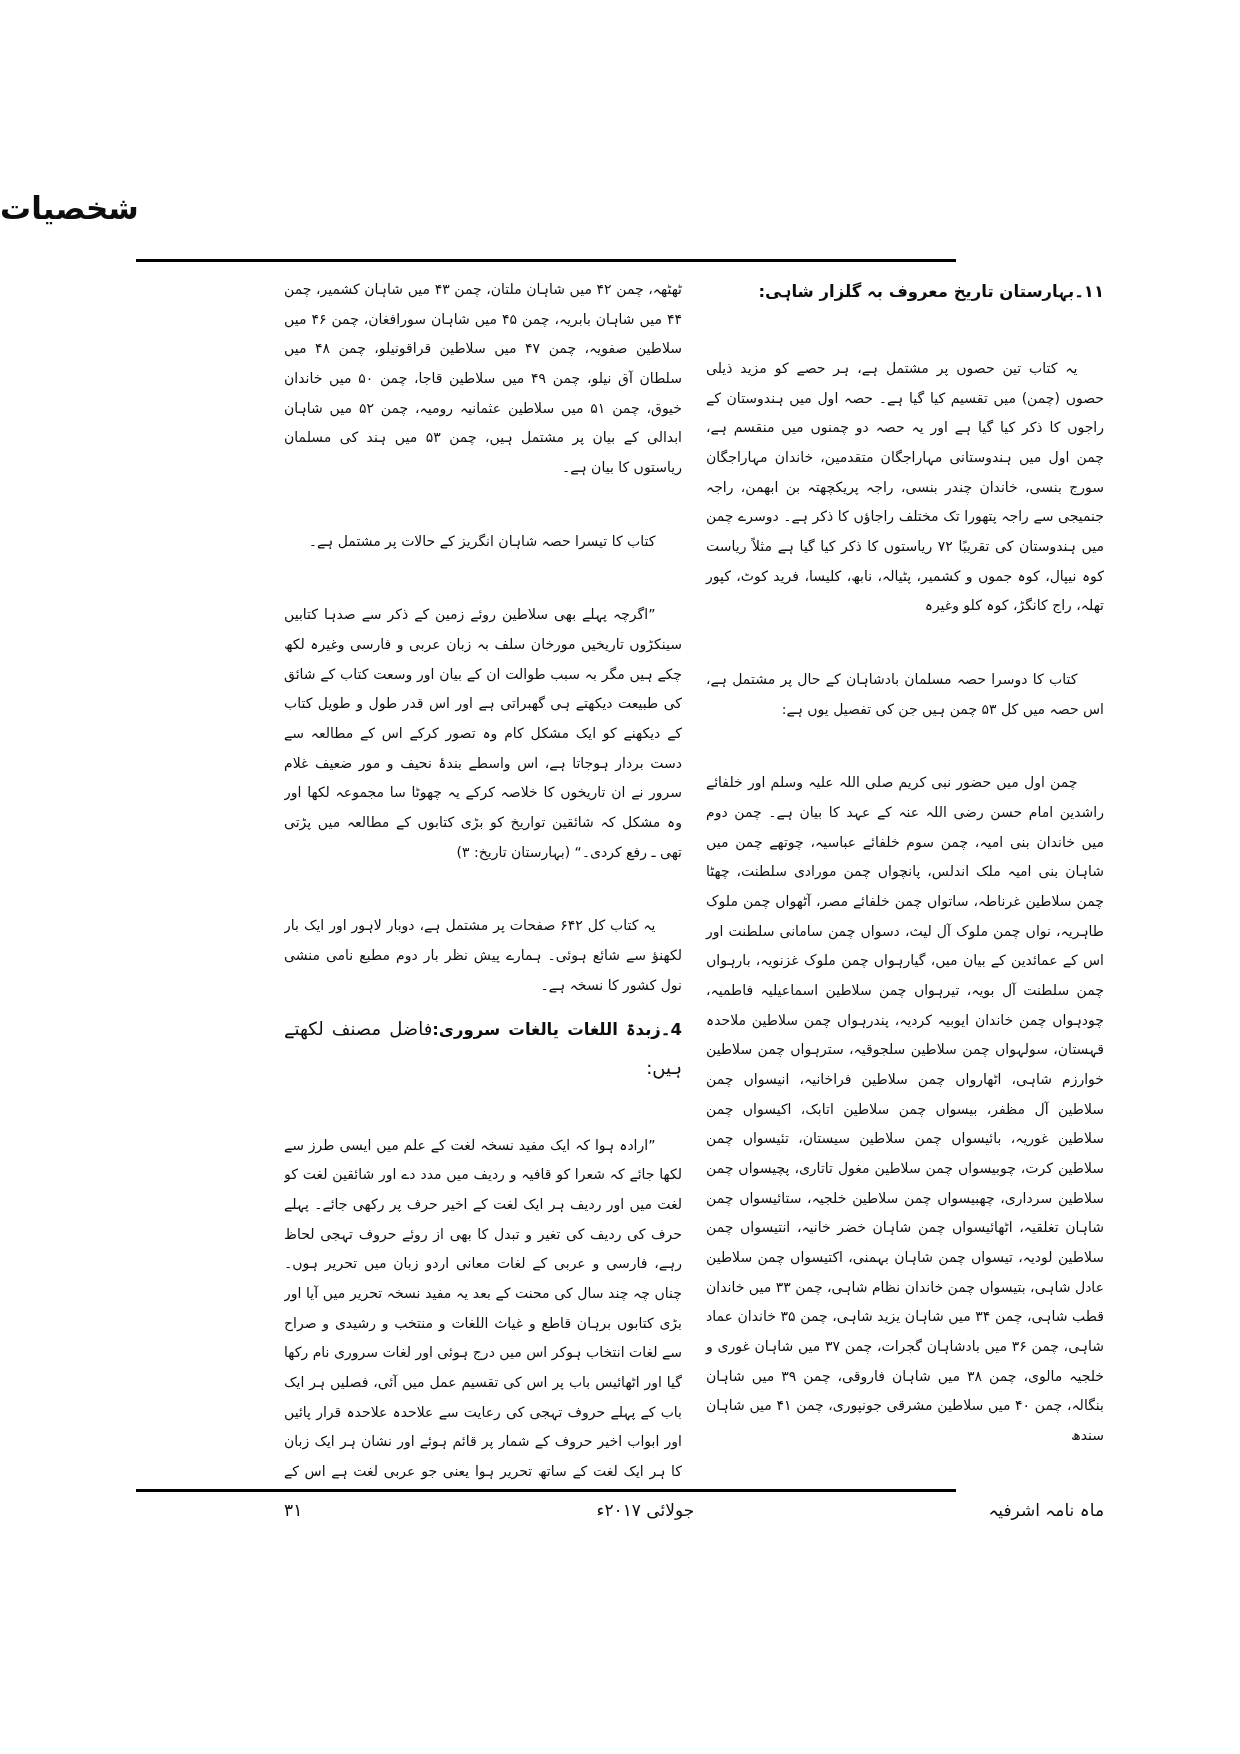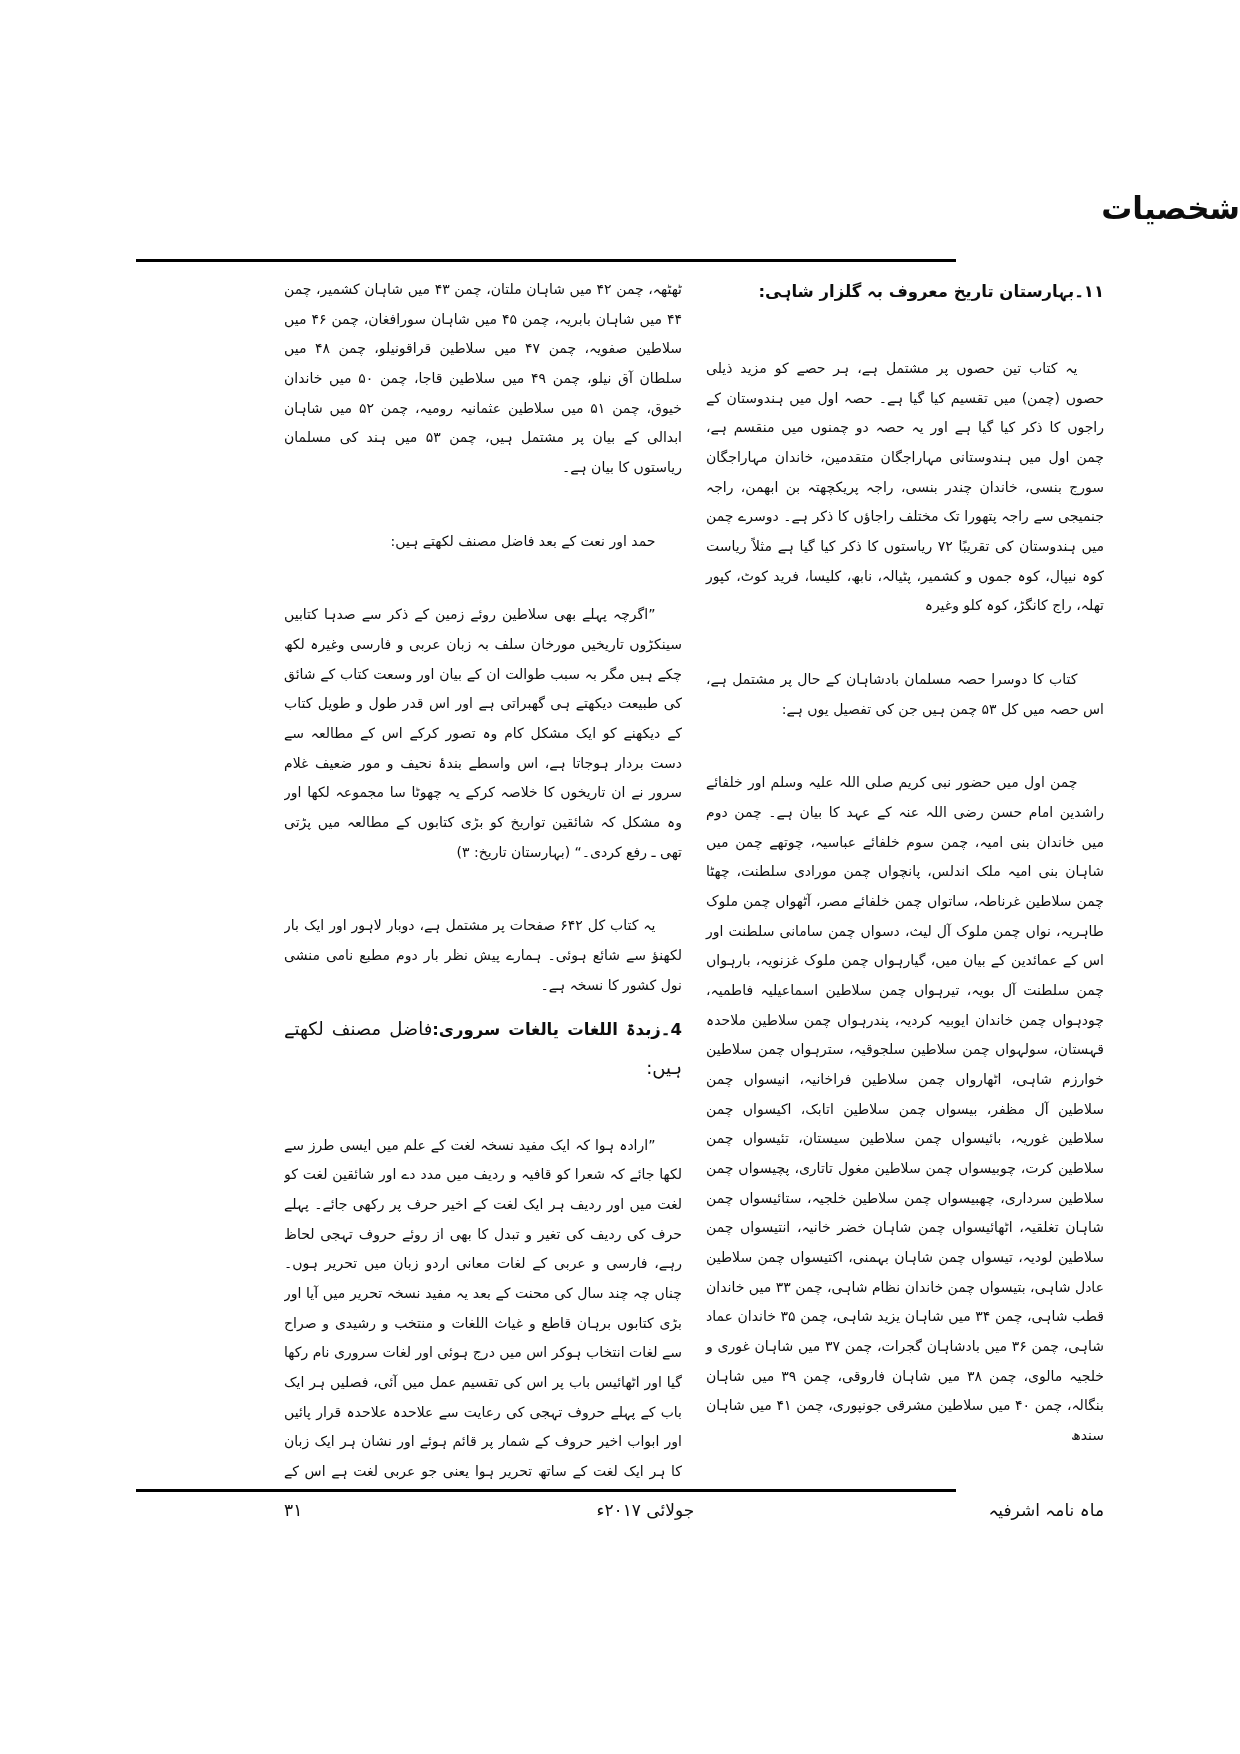--- a/index.html
+++ b/index.html
@@ -2,21 +2,21 @@
 <html lang="ur" dir="rtl"><head>
 <meta charset="utf-8">
 <style>
   html, body { margin:0; padding:0; background:#ffffff; }
   .page {
     position:relative; width:1240px; height:1754px; background:#ffffff;
     color:#0e0e0e; font-family:"DejaVu Sans", sans-serif; direction:rtl; overflow:hidden;
   }
   .header-title {
     position:absolute; top:190px; left:0; right:0;
-    text-align:right; font-size:31px; font-weight:bold; letter-spacing:0.5px;
+    text-align:left; font-size:31px; font-weight:bold; letter-spacing:0.5px;
   }
   .rule { position:absolute; left:136px; width:820px; background:#000; }
   .rule-top    { top:259px; height:3px; }
   .rule-bottom { top:1489px; height:3px; }
   .cols {
     position:absolute; top:275px; right:136px; width:820px; height:1205px;
     display:flex; gap:24px; overflow:hidden;
   }
   .col { width:398px; font-size:14px; line-height:2.12; text-align:justify; }
   .col p { margin:0; padding:0; }
@@ -44,21 +44,21 @@
 
     <div class="col">
       <p class="sec-heading">۱۱۔بہارستان تاریخ معروف بہ گلزار شاہی:</p>
       <p class="indent">یہ کتاب تین حصوں پر مشتمل ہے، ہر حصے کو مزید ذیلی حصوں (چمن) میں تقسیم کیا گیا ہے۔ حصہ اول میں ہندوستان کے راجوں کا ذکر کیا گیا ہے اور یہ حصہ دو چمنوں میں منقسم ہے، چمن اول میں ہندوستانی مہاراجگان متقدمین، خاندان مہاراجگان سورج بنسی، خاندان چندر بنسی، راجہ پریکچھتہ بن ابھمن، راجہ جنمیجی سے راجہ پتھورا تک مختلف راجاؤں کا ذکر ہے۔ دوسرے چمن میں ہندوستان کی تقریبًا ۷۲ ریاستوں کا ذکر کیا گیا ہے مثلاً ریاست کوہ نیپال، کوہ جموں و کشمیر، پٹیالہ، نابھ، کلیسا، فرید کوٹ، کپور تھلہ، راج کانگڑ، کوہ کلو وغیرہ</p>
       <p class="indent">کتاب کا دوسرا حصہ مسلمان بادشاہان کے حال پر مشتمل ہے، اس حصہ میں کل ۵۳ چمن ہیں جن کی تفصیل یوں ہے:</p>
       <p class="indent">چمن اول میں حضور نبی کریم صلی اللہ علیہ وسلم اور خلفائے راشدین امام حسن رضی اللہ عنہ کے عہد کا بیان ہے۔ چمن دوم میں خاندان بنی امیہ، چمن سوم خلفائے عباسیہ، چوتھے چمن میں شاہان بنی امیہ ملک اندلس، پانچواں چمن مورادی سلطنت، چھٹا چمن سلاطین غرناطہ، ساتواں چمن خلفائے مصر، آٹھواں چمن ملوک طاہریہ، نواں چمن ملوک آل لیث، دسواں چمن سامانی سلطنت اور اس کے عمائدین کے بیان میں، گیارہواں چمن ملوک غزنویہ، بارہواں چمن سلطنت آل بویہ، تیرہواں چمن سلاطین اسماعیلیہ فاطمیہ، چودہواں چمن خاندان ایوبیہ کردیہ، پندرہواں چمن سلاطین ملاحدہ قہستان، سولہواں چمن سلاطین سلجوقیہ، سترہواں چمن سلاطین خوارزم شاہی، اٹھارواں چمن سلاطین فراخانیہ، انیسواں چمن سلاطین آل مظفر، بیسواں چمن سلاطین اتابک، اکیسواں چمن سلاطین غوریہ، بائیسواں چمن سلاطین سیستان، تئیسواں چمن سلاطین کرت، چوبیسواں چمن سلاطین مغول تاتاری، پچیسواں چمن سلاطین سرداری، چھبیسواں چمن سلاطین خلجیہ، ستائیسواں چمن شاہان تغلقیہ، اٹھائیسواں چمن شاہان خضر خانیہ، انتیسواں چمن سلاطین لودیہ، تیسواں چمن شاہان بہمنی، اکتیسواں چمن سلاطین عادل شاہی، بتیسواں چمن خاندان نظام شاہی، چمن ۳۳ میں خاندان قطب شاہی، چمن ۳۴ میں شاہان یزید شاہی، چمن ۳۵ خاندان عماد شاہی، چمن ۳۶ میں بادشاہان گجرات، چمن ۳۷ میں شاہان غوری و خلجیہ مالوی، چمن ۳۸ میں شاہان فاروقی، چمن ۳۹ میں شاہان بنگالہ، چمن ۴۰ میں سلاطین مشرقی جونپوری، چمن ۴۱ میں شاہان سندھ</p>
     </div>
 
     <div class="col">
       <p>ٹھٹھہ، چمن ۴۲ میں شاہان ملتان، چمن ۴۳ میں شاہان کشمیر، چمن ۴۴ میں شاہان بابریہ، چمن ۴۵ میں شاہان سورافغان، چمن ۴۶ میں سلاطین صفویہ، چمن ۴۷ میں سلاطین قراقونیلو، چمن ۴۸ میں سلطان آق نیلو، چمن ۴۹ میں سلاطین قاجا، چمن ۵۰ میں خاندان خیوق، چمن ۵۱ میں سلاطین عثمانیہ رومیہ، چمن ۵۲ میں شاہان ابدالی کے بیان پر مشتمل ہیں، چمن ۵۳ میں ہند کی مسلمان ریاستوں کا بیان ہے۔</p>
-      <p class="indent">حمد اور نعت کے بعد فاضل مصنف لکھتے ہیں:</p>
+      <p class="indent">کتاب کا تیسرا حصہ شاہان انگریز کے حالات پر مشتمل ہے۔</p>
       <p class="indent">”اگرچہ پہلے بھی سلاطین روئے زمین کے ذکر سے صدہا کتابیں سینکڑوں تاریخیں مورخان سلف بہ زبان عربی و فارسی وغیرہ لکھ چکے ہیں مگر بہ سبب طوالت ان کے بیان اور وسعت کتاب کے شائق کی طبیعت دیکھتے ہی گھبراتی ہے اور اس قدر طول و طویل کتاب کے دیکھنے کو ایک مشکل کام وہ تصور کرکے اس کے مطالعہ سے دست بردار ہوجاتا ہے، اس واسطے بندۂ نحیف و مور ضعیف غلام سرور نے ان تاریخوں کا خلاصہ کرکے یہ چھوٹا سا مجموعہ لکھا اور وہ مشکل کہ شائقین تواریخ کو بڑی کتابوں کے مطالعہ میں پڑتی تھی ـ رفع کردی۔“ (بہارستان تاریخ: ۳)</p>
       <p class="indent">یہ کتاب کل ۶۴۲ صفحات پر مشتمل ہے، دوبار لاہور اور ایک بار لکھنؤ سے شائع ہوئی۔ ہمارے پیش نظر بار دوم مطبع نامی منشی نول کشور کا نسخہ ہے۔</p>
       <p class="sec-heading gap-before"><span>4۔زبدۃ اللغات یالغات سروری:</span><span class="plain">فاضل مصنف لکھتے ہیں:</span></p>
       <p class="indent">”ارادہ ہوا کہ ایک مفید نسخہ لغت کے علم میں ایسی طرز سے لکھا جائے کہ شعرا کو قافیہ و ردیف میں مدد دے اور شائقین لغت کو لغت میں اور ردیف ہر ایک لغت کے اخیر حرف پر رکھی جائے۔ پہلے حرف کی ردیف کی تغیر و تبدل کا بھی از روئے حروف تہجی لحاظ رہے، فارسی و عربی کے لغات معانی اردو زبان میں تحریر ہوں۔ چناں چہ چند سال کی محنت کے بعد یہ مفید نسخہ تحریر میں آیا اور بڑی کتابوں برہان قاطع و غیاث اللغات و منتخب و رشیدی و صراح سے لغات انتخاب ہوکر اس میں درج ہوئی اور لغات سروری نام رکھا گیا اور اٹھائیس باب پر اس کی تقسیم عمل میں آئی، فصلیں ہر ایک باب کے پہلے حروف تہجی کی رعایت سے علاحدہ علاحدہ قرار پائیں اور ابواب اخیر حروف کے شمار پر قائم ہوئے اور نشان ہر ایک زبان کا ہر ایک لغت کے ساتھ تحریر ہوا یعنی جو عربی لغت ہے اس کے ساتھ عین اور</p>
     </div>
 
   </div>
 
   <div class="rule rule-bottom"></div>
 

